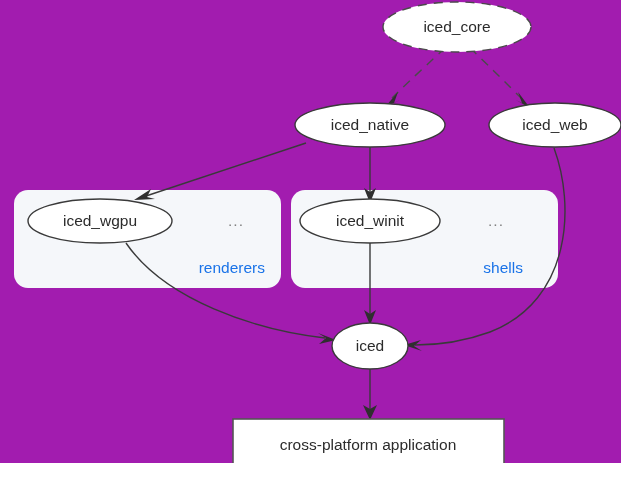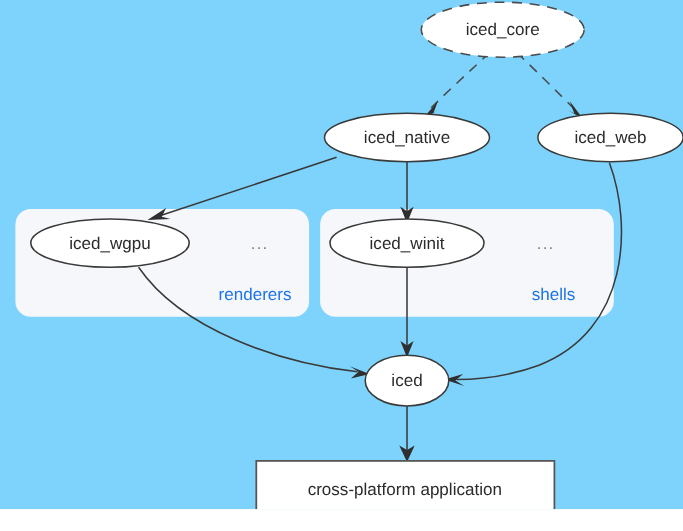--- a/index.html
+++ b/index.html
@@ -8,21 +8,21 @@
     padding: 0;
     background: #ffffff;
   }
   body {
     font-family: "Liberation Sans", sans-serif;
   }
   #diagram-root {
     position: relative;
     width: 621px;
     height: 463px;
-    background: #7dd3fc;
+    background: #a21caf;
     overflow: hidden;
   }
   #diagram-svg {
     position: absolute;
     left: 0;
     top: 0;
     width: 621px;
     height: 483px;
     display: block;
   }

